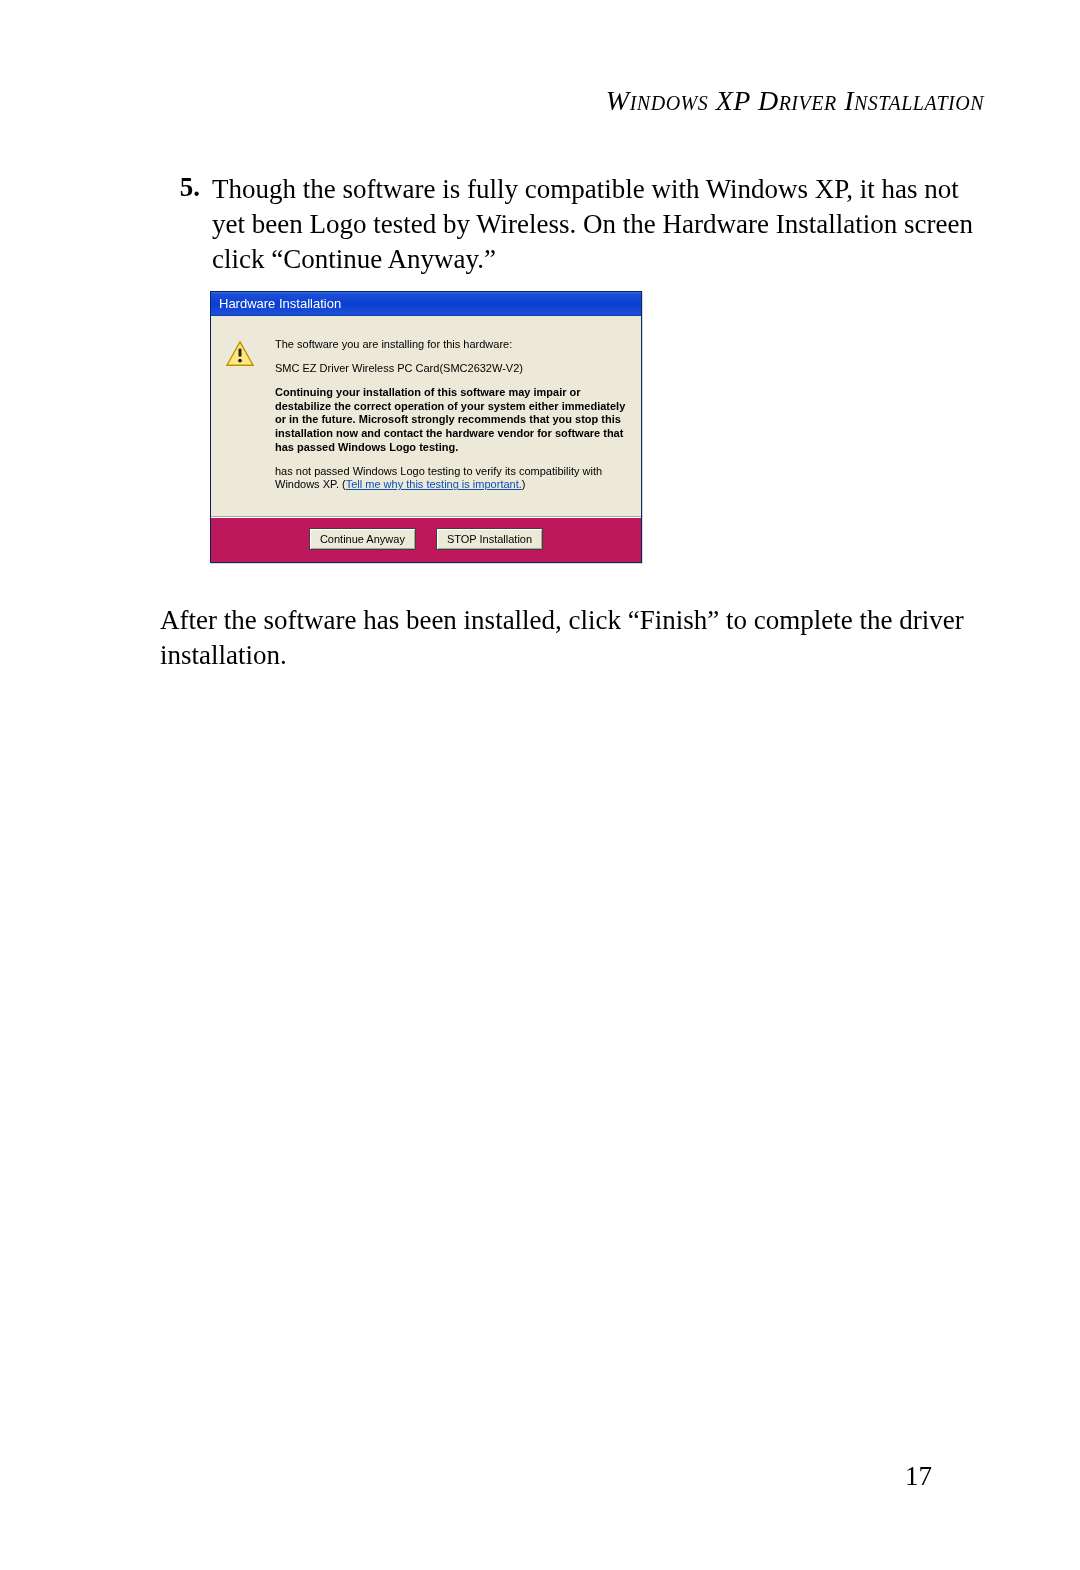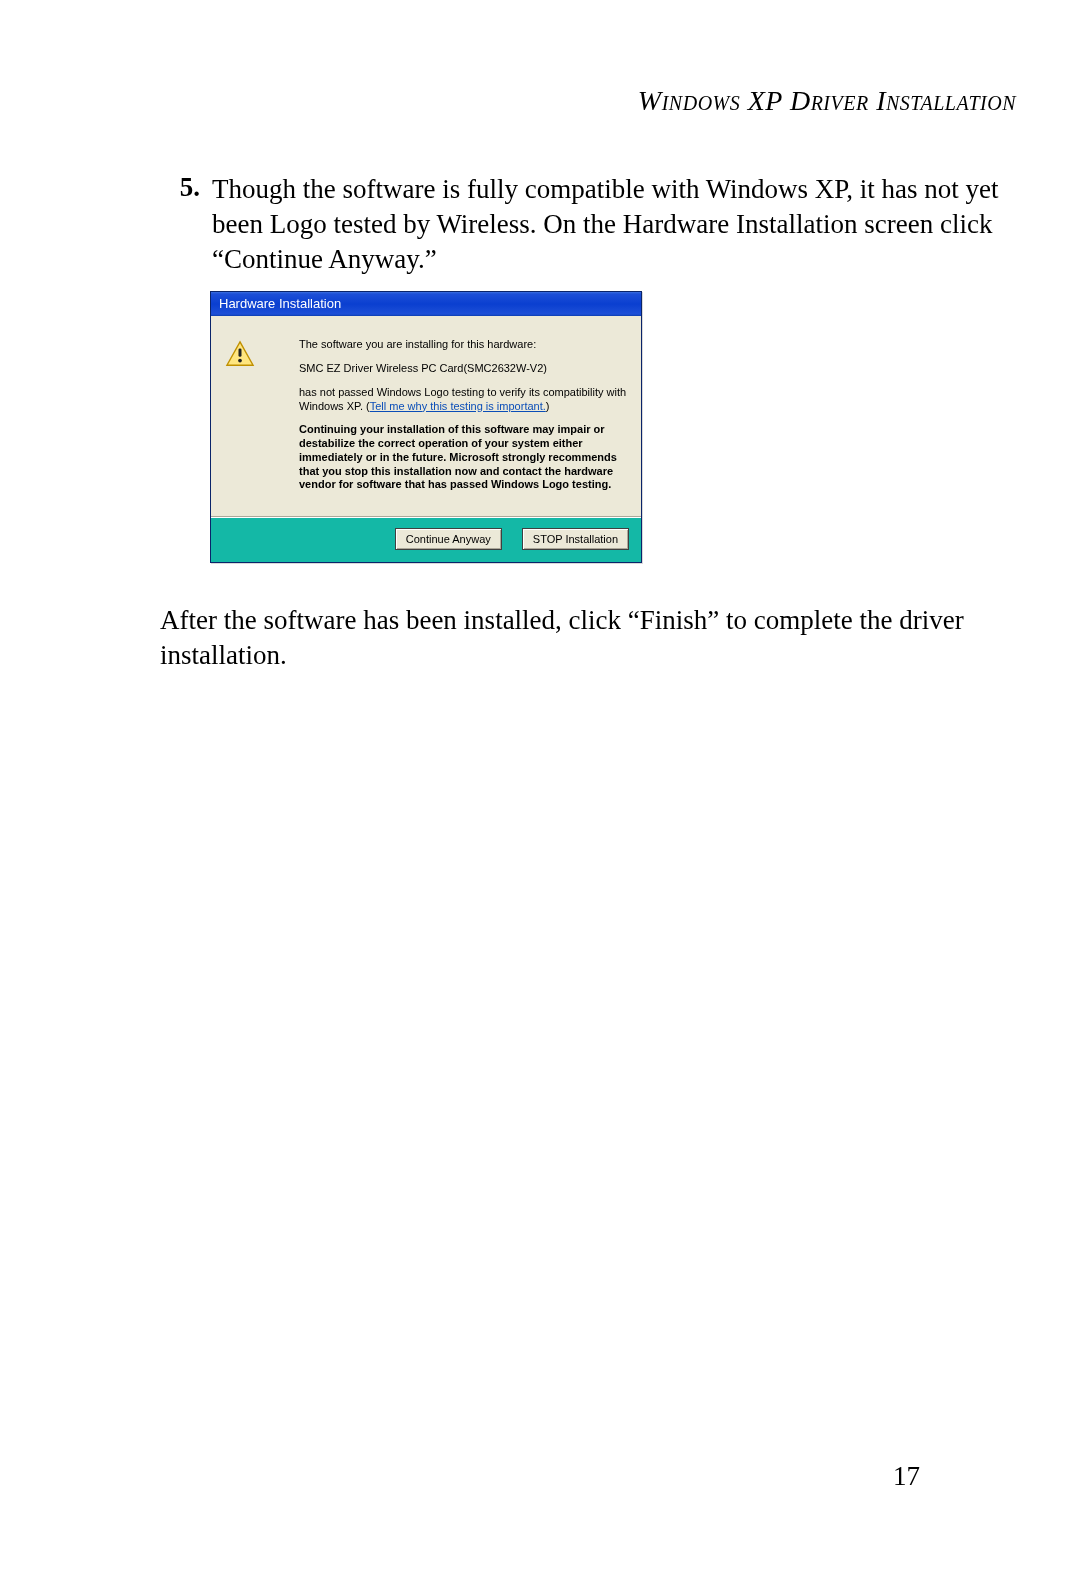--- a/index.html
+++ b/index.html
@@ -9,21 +9,21 @@
     height: 1570px;
     background: #ffffff;
     font-family: Georgia, 'Times New Roman', serif;
     color: #000;
   }
   .page {
     position: relative;
     width: 1080px;
     height: 1570px;
     box-sizing: border-box;
-    padding: 85px 64px 80px 160px;
+    padding: 85px 96px 80px 160px;
   }
   .header-title {
     text-align: right;
     font-style: italic;
     font-variant: small-caps;
     font-size: 28px;
     letter-spacing: 0.5px;
     font-family: Georgia, 'Times New Roman', serif;
     margin-bottom: 55px;
   }
@@ -78,37 +78,37 @@
     width: 30px;
     height: 28px;
   }
   .xp-text-col {
     flex: 1;
     color: #000;
     font-family: Tahoma, Verdana, Arial, sans-serif;
     font-size: 11px;
     line-height: 1.25;
   }
-  .xp-text-col .blk { margin-bottom: 10px; margin-left: 24px; }
+  .xp-text-col .blk { margin-bottom: 10px; }
   .xp-link {
     color: #0b4eb8;
     text-decoration: underline;
     cursor: pointer;
   }
   .xp-bold { font-weight: bold; }
   .xp-divider {
     border-top: 1px solid #aca899;
     border-bottom: 1px solid #fff;
     margin: 0;
   }
   .xp-buttons {
-    background: #14b8a6;
+    background: #be185d;
     padding: 10px 12px 12px 12px;
     display: flex;
-    justify-content: flex-end;
+    justify-content: center;
     gap: 20px;
   }
   .xp-btn {
     font-family: Tahoma, Verdana, Arial, sans-serif;
     font-size: 11px;
     background: #ece9d8;
     border: 1px solid #404040;
     box-shadow: inset 1px 1px 0 #fff, inset -1px -1px 0 #aca899;
     padding: 2px 10px;
     min-width: 98px;
@@ -119,21 +119,21 @@
   }
   .after-text {
     margin-top: 40px;
     font-size: 27px;
     line-height: 1.3;
     font-family: Georgia, serif;
   }
   .page-number {
     position: absolute;
     bottom: 78px;
-    right: 160px;
+    right: 148px;
     font-size: 27px;
     font-family: Georgia, serif;
   }
 </style>
 </head>
 <body>
 
 <div class="page">
 
   <div class="header-title">Windows XP Driver Installation</div>
@@ -150,24 +150,24 @@
         <div class="xp-icon-col">
           <svg class="warn-icon" viewBox="0 0 32 30">
             <polygon points="16,2 30,27 2,27" fill="#ffe680" stroke="#c09000" stroke-width="1.5"></polygon>
             <rect x="14.4" y="9" width="3.2" height="9" rx="1.5" fill="#222"></rect>
             <circle cx="16" cy="22" r="2" fill="#222"></circle>
           </svg>
         </div>
         <div class="xp-text-col">
           <div class="blk">The software you are installing for this hardware:</div>
           <div class="blk">SMC EZ Driver Wireless PC Card(SMC2632W-V2)</div>
+          <div class="blk xp-bold">Continuing your installation of this software may impair or destabilize the correct operation of your system either immediately or in the future. Microsoft strongly recommends that you stop this installation now and contact the hardware vendor for software that has passed Windows Logo testing.</div>
           <div class="blk">
             <span>has not passed Windows Logo testing to verify its compatibility with Windows XP. (</span><span class="xp-link">Tell me why this testing is important.</span><span>)</span>
           </div>
-          <div class="blk xp-bold">Continuing your installation of this software may impair or destabilize the correct operation of your system either immediately or in the future. Microsoft strongly recommends that you stop this installation now and contact the hardware vendor for software that has passed Windows Logo testing.</div>
         </div>
       </div>
       <div class="xp-divider"></div>
       <div class="xp-buttons">
         <button class="xp-btn">Continue Anyway</button>
         <button class="xp-btn">STOP Installation</button>
       </div>
     </div>
   </div>
 

